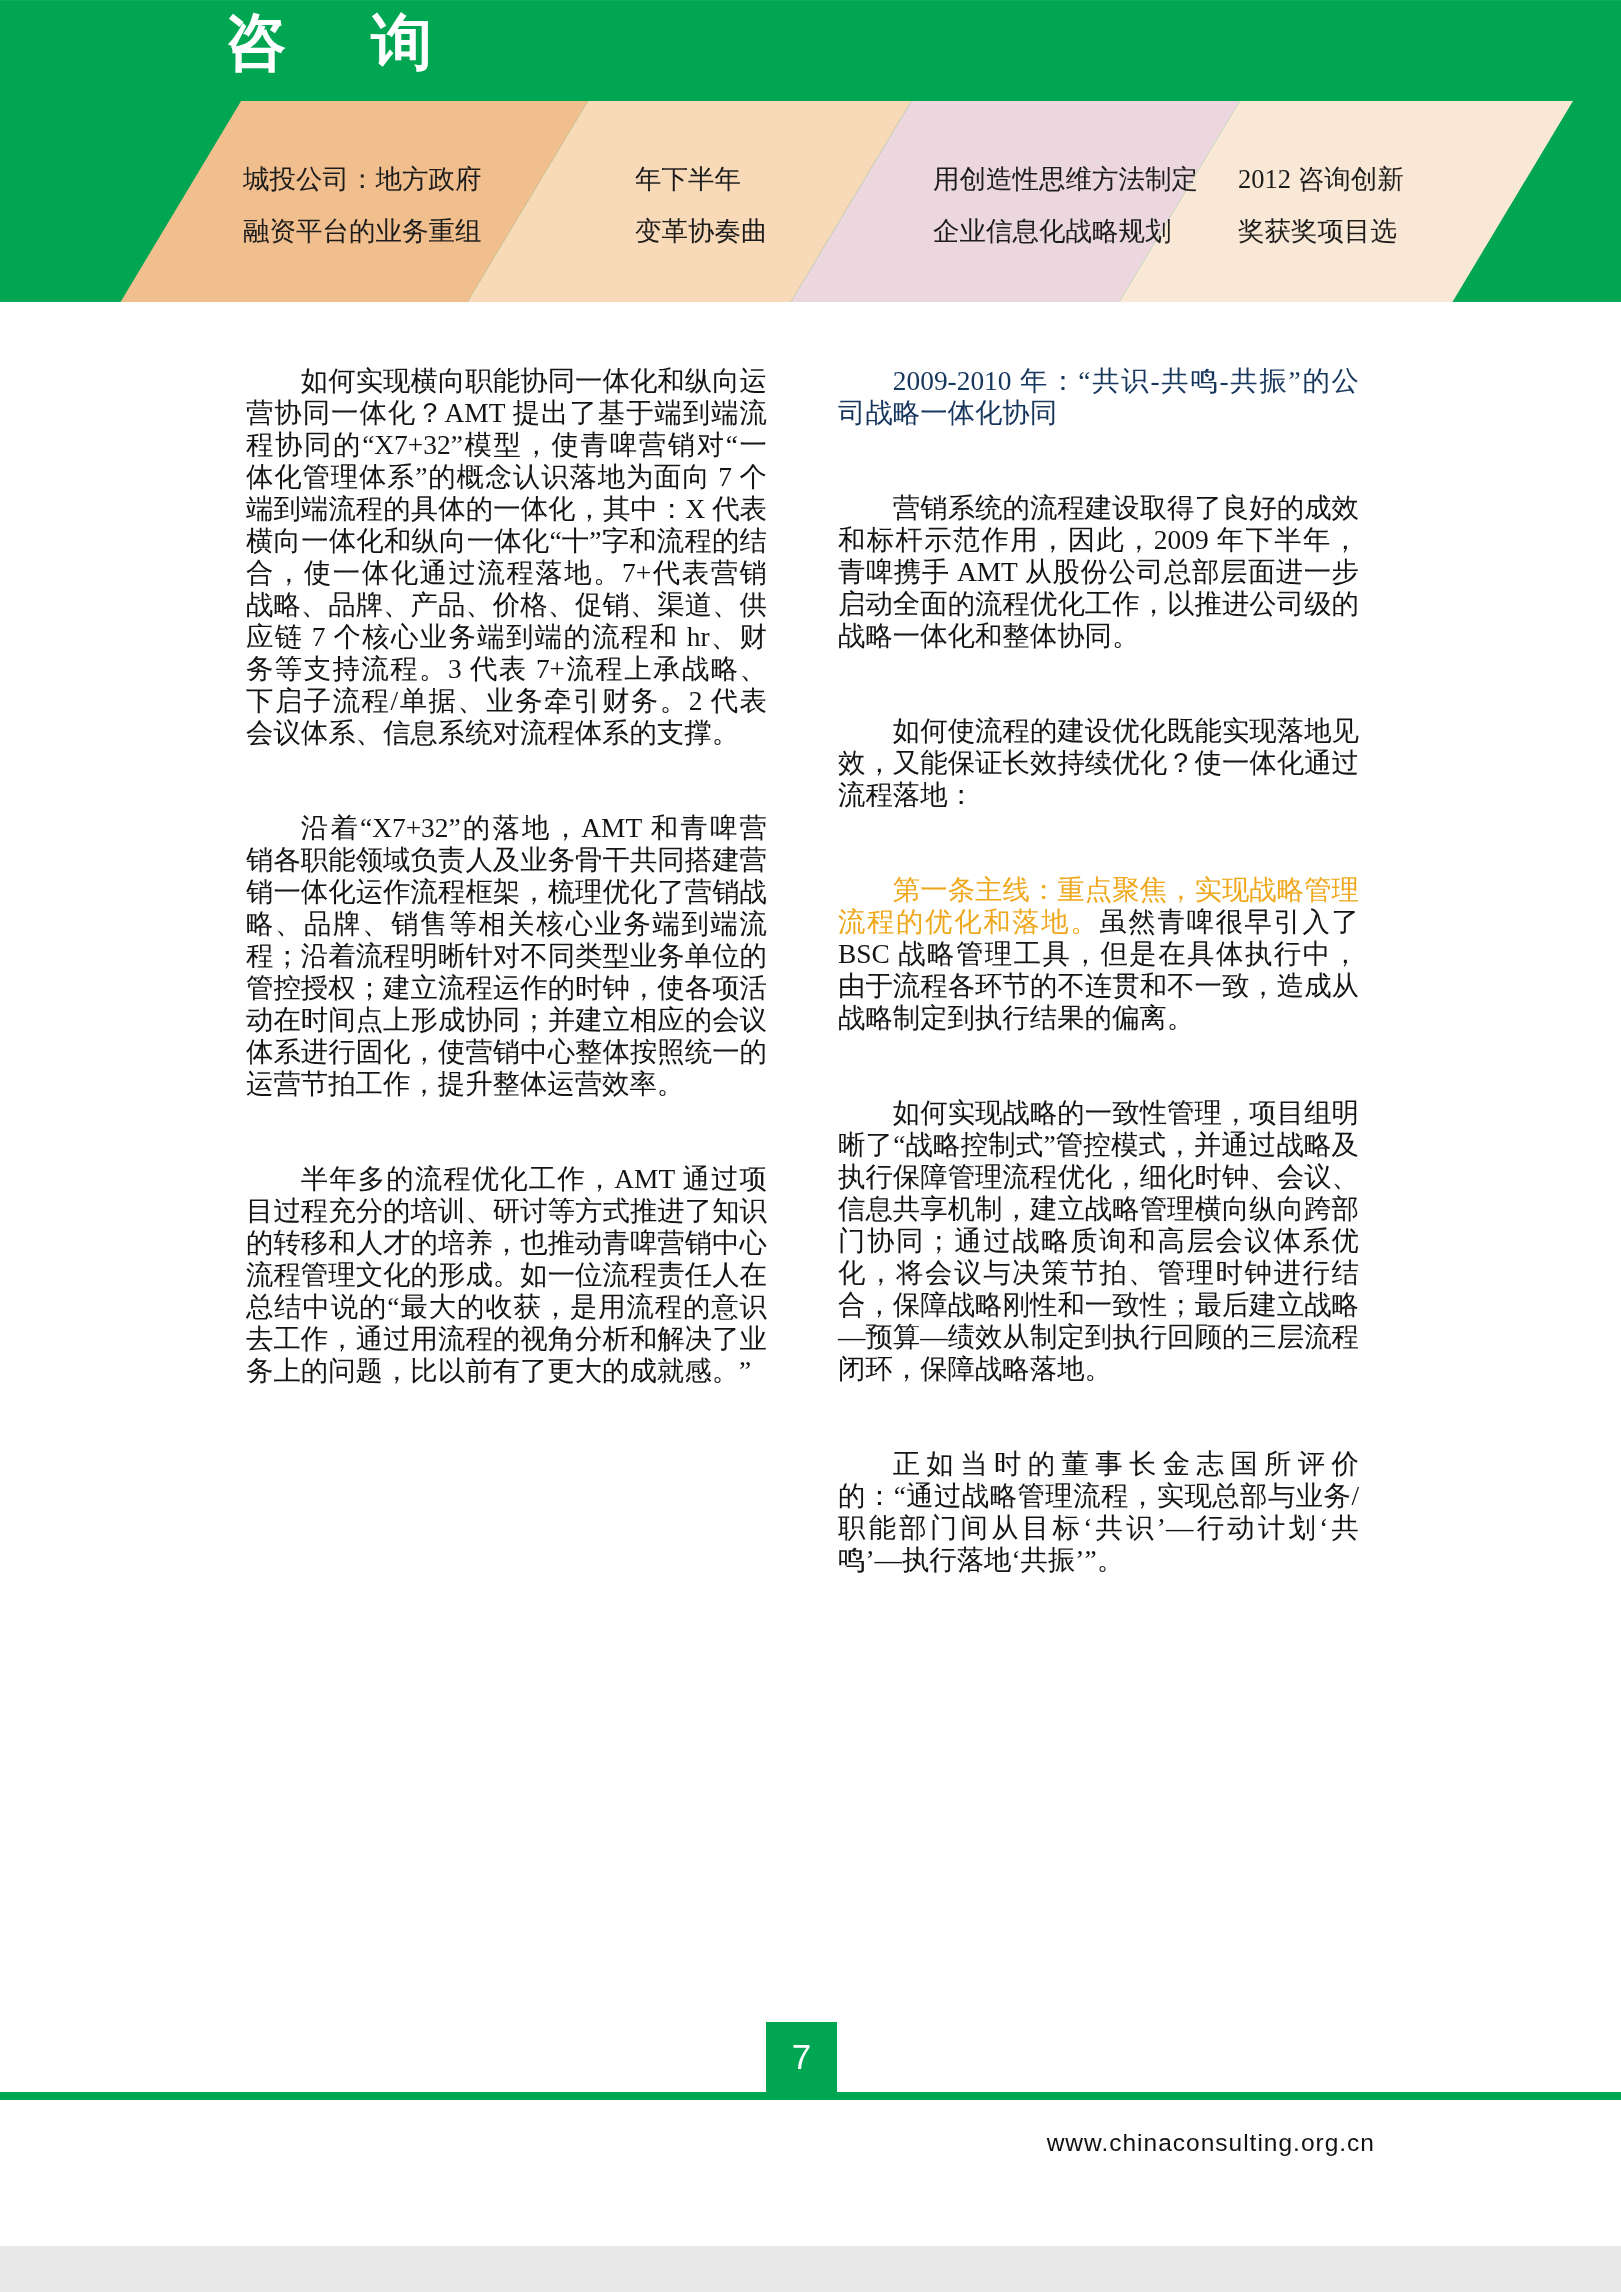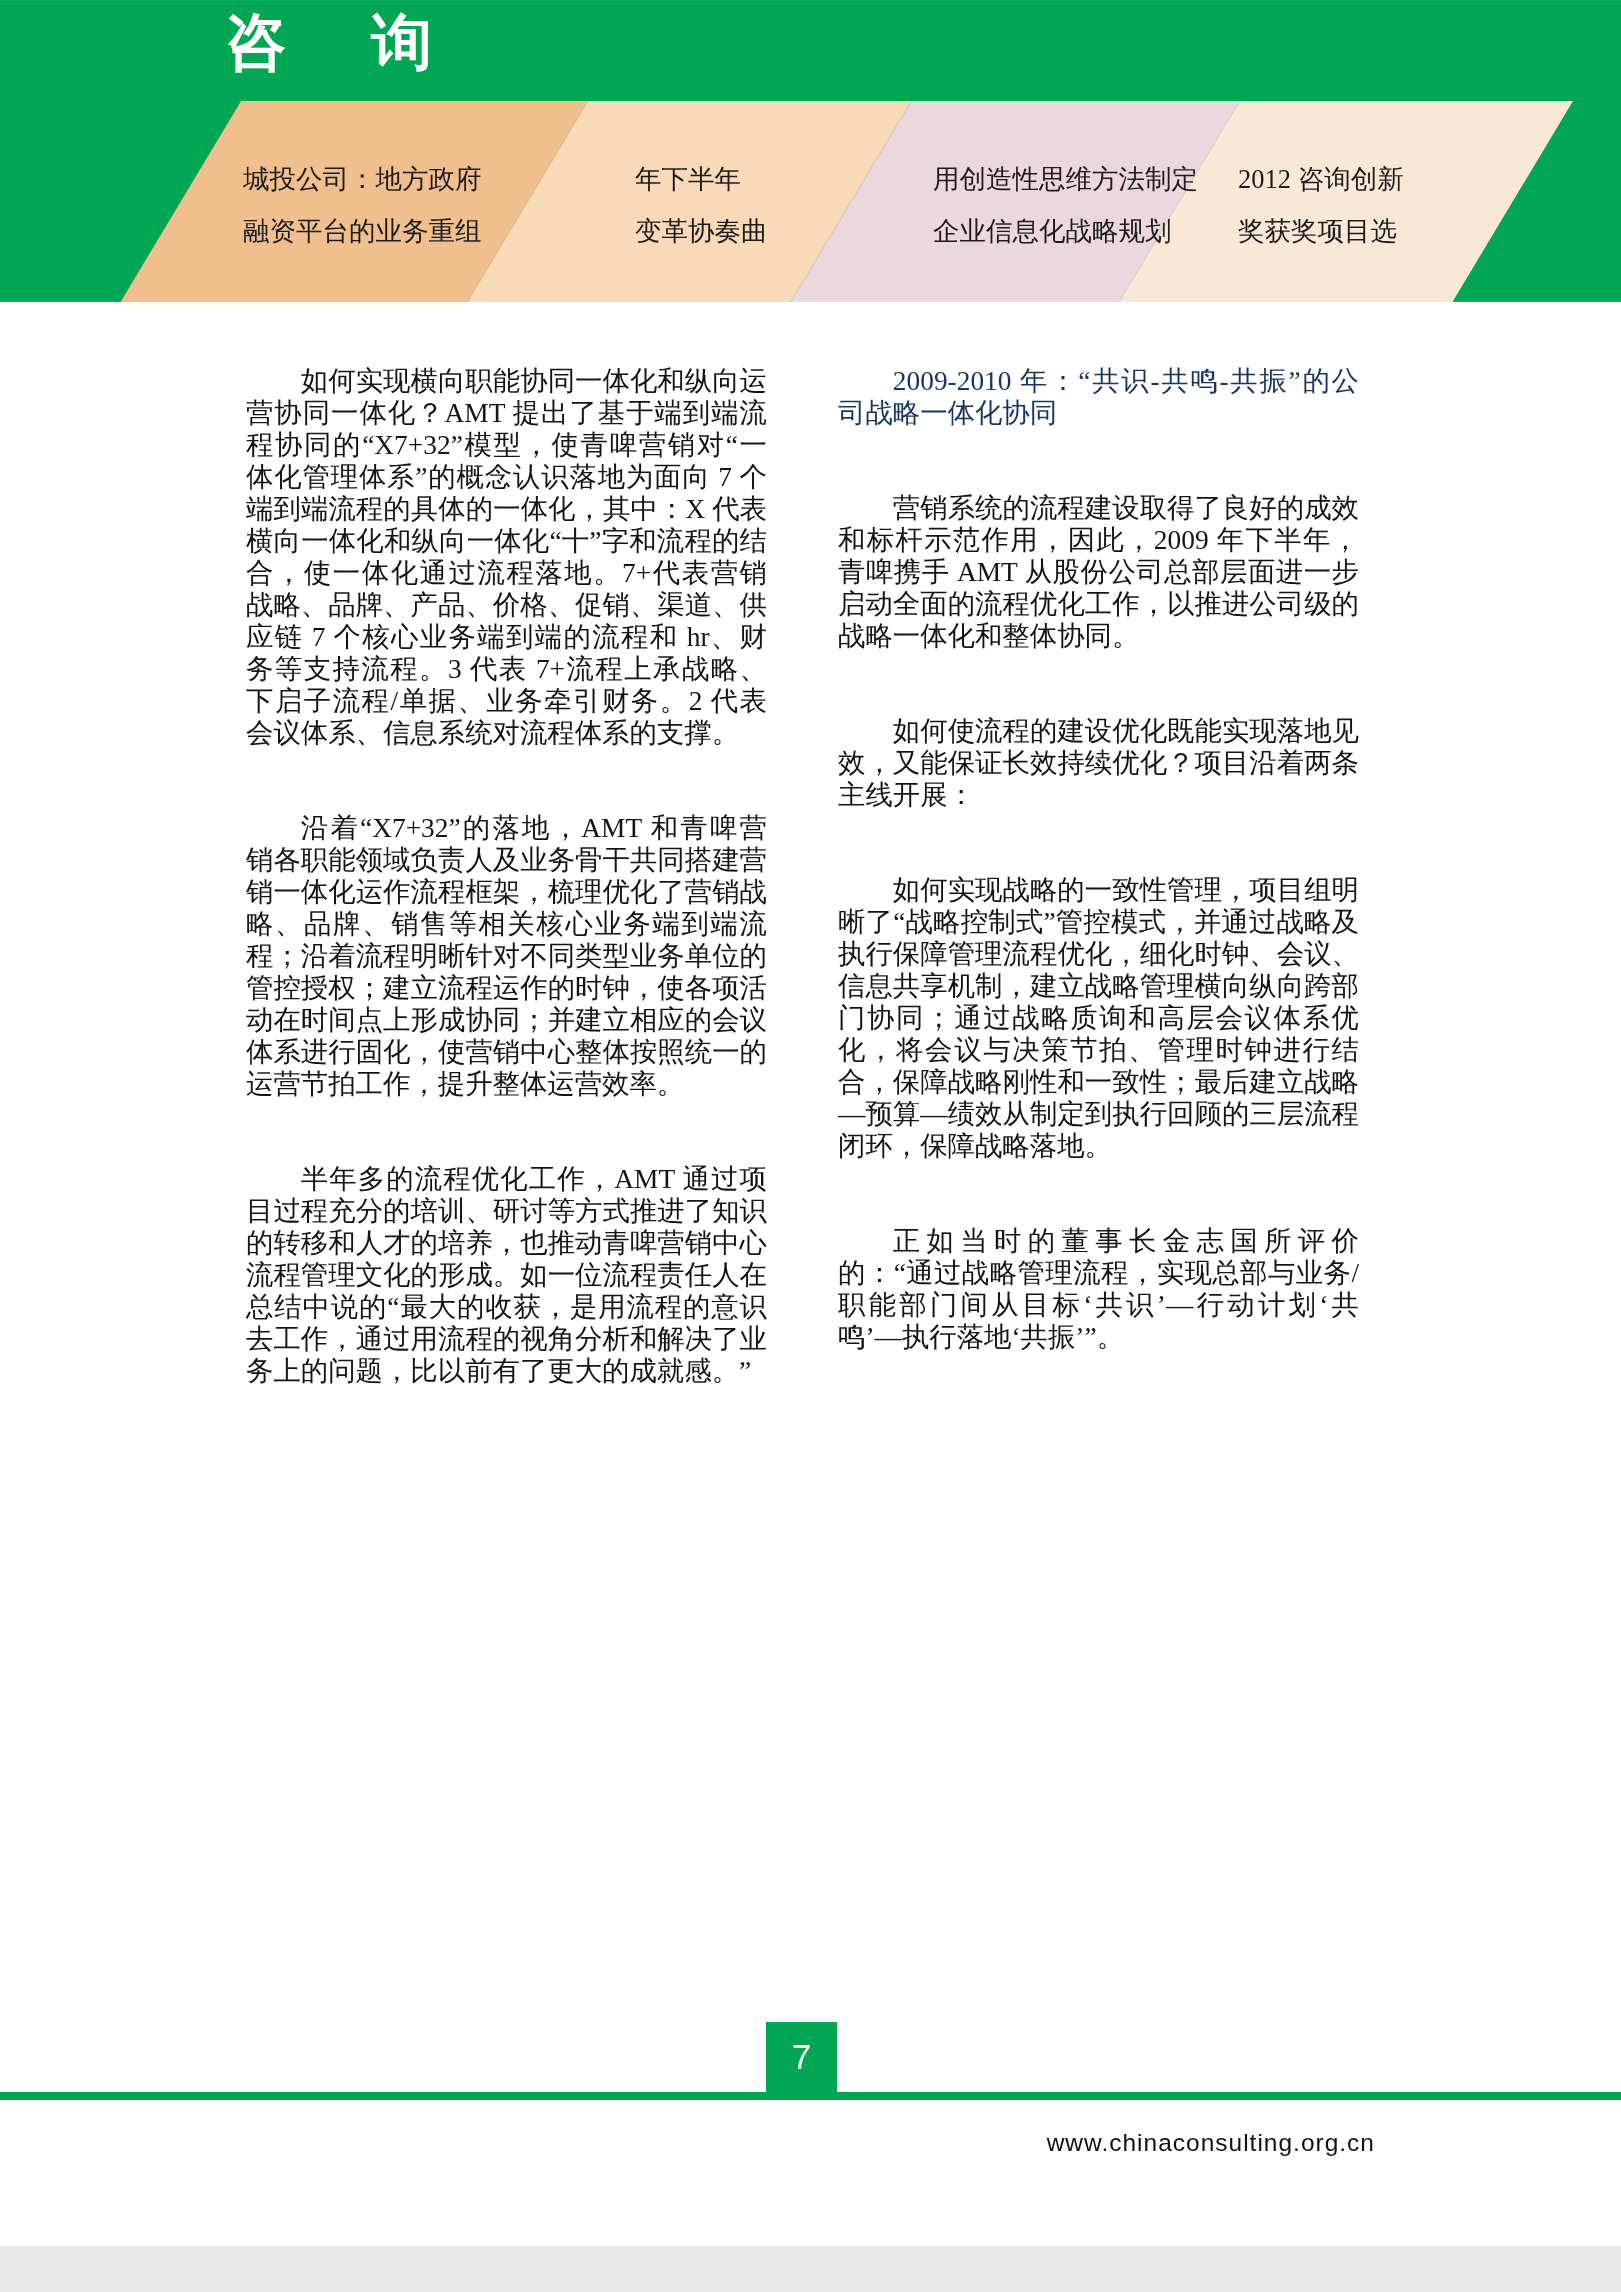--- a/index.html
+++ b/index.html
@@ -83,21 +83,24 @@
 
   <div class="col col-left">
     <p>如何实现横向职能协同一体化和纵向运营协同一体化？AMT 提出了基于端到端流程协同的“X7+32”模型，使青啤营销对“一体化管理体系”的概念认识落地为面向 7 个端到端流程的具体的一体化，其中：X 代表横向一体化和纵向一体化“十”字和流程的结合，使一体化通过流程落地。7+代表营销战略、品牌、产品、价格、促销、渠道、供应链 7 个核心业务端到端的流程和 hr、财务等支持流程。3 代表 7+流程上承战略、下启子流程/单据、业务牵引财务。2 代表会议体系、信息系统对流程体系的支撑。</p>
     <p>沿着“X7+32”的落地，AMT 和青啤营销各职能领域负责人及业务骨干共同搭建营销一体化运作流程框架，梳理优化了营销战略、品牌、销售等相关核心业务端到端流程；沿着流程明晰针对不同类型业务单位的管控授权；建立流程运作的时钟，使各项活动在时间点上形成协同；并建立相应的会议体系进行固化，使营销中心整体按照统一的运营节拍工作，提升整体运营效率。</p>
     <p>半年多的流程优化工作，AMT 通过项目过程充分的培训、研讨等方式推进了知识的转移和人才的培养，也推动青啤营销中心流程管理文化的形成。如一位流程责任人在总结中说的“最大的收获，是用流程的意识去工作，通过用流程的视角分析和解决了业务上的问题，比以前有了更大的成就感。”</p>
   </div>
 
   <div class="col col-right">
     <p class="section-heading">2009-2010 年：“共识-共鸣-共振”的公司战略一体化协同</p>
     <p>营销系统的流程建设取得了良好的成效和标杆示范作用，因此，2009 年下半年，青啤携手 AMT 从股份公司总部层面进一步启动全面的流程优化工作，以推进公司级的战略一体化和整体协同。</p>
-    <p>如何使流程的建设优化既能实现落地见效，又能保证长效持续优化？项目沿着两条主线开展：</p>
+    <p>如何使流程的建设优化既能实现落地见效，又能保证长效持续优化？使一体化通过流程落地：</p>
+    <p>
+      <span class="highlight-lead">第一条主线：重点聚焦，实现战略管理流程的优化和落地。</span><span>虽然青啤很早引入了 BSC 战略管理工具，但是在具体执行中，由于流程各环节的不连贯和不一致，造成从战略制定到执行结果的偏离。</span>
+    </p>
     <p>如何实现战略的一致性管理，项目组明晰了“战略控制式”管控模式，并通过战略及执行保障管理流程优化，细化时钟、会议、信息共享机制，建立战略管理横向纵向跨部门协同；通过战略质询和高层会议体系优化，将会议与决策节拍、管理时钟进行结合，保障战略刚性和一致性；最后建立战略—预算—绩效从制定到执行回顾的三层流程闭环，保障战略落地。</p>
     <p>正如当时的董事长金志国所评价的：“通过战略管理流程，实现总部与业务/职能部门间从目标‘共识’—行动计划‘共鸣’—执行落地‘共振’”。</p>
   </div>
 
   <div class="page-number-badge">7</div>
   <div class="footer-rule"></div>
   <div class="website">www.chinaconsulting.org.cn</div>
 
 </div>
 

